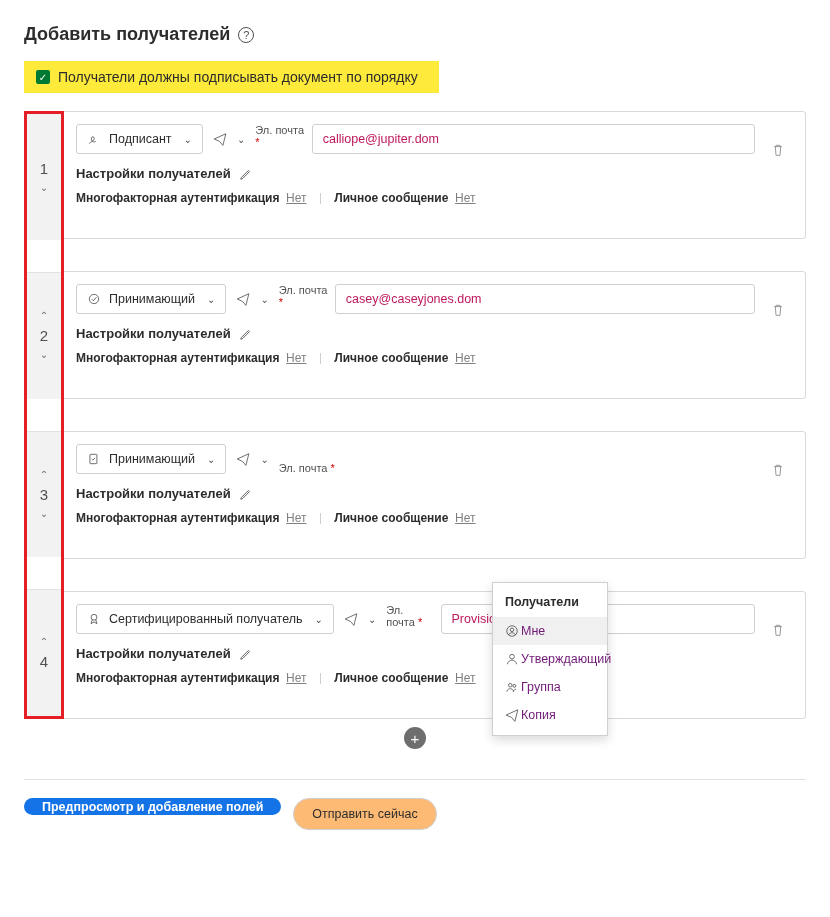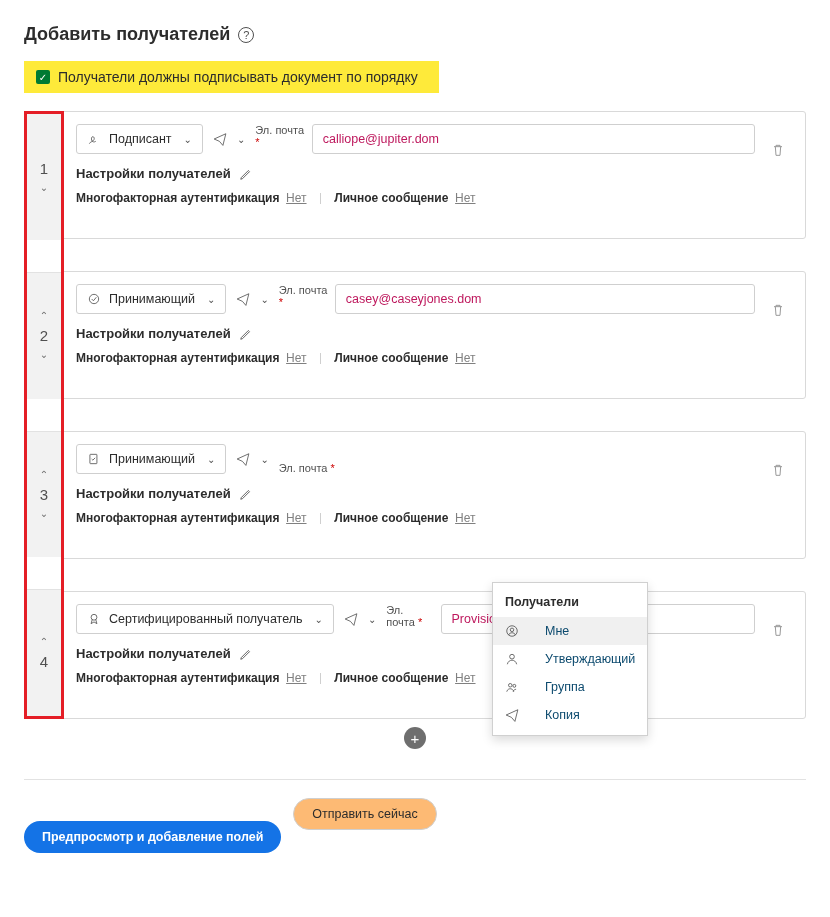--- a/index.html
+++ b/index.html
@@ -141,51 +141,51 @@
     font-size:13px; font-weight:700; color:#2c2c2c;
   }
   .pencil { color:#505050; font-weight:400; }
   .meta-row { font-size:12px; color:#2c2c2c; }
   .meta-row b { font-weight:700;text-align:center; }
   .meta-val { color:#808080;text-decoration:underline; }
   .meta-sep { display:inline-block; width:1px; height:11px; background:#cfcfcf; margin:0 10px; vertical-align:middle; }
   .dropdown-pop {
     position:absolute;
     top:-10px; left:430px;
-    width:156px;
+    width:116px;
     background:#fff;
     border:1px solid #d0d0d0;
     box-shadow: 0 4px 10px rgba(0,0,0,0.15);
     z-index:5;
     padding: 6px 0;
   }
   .dropdown-pop .dd-title {
     font-size: 12.5px; font-weight:700; padding: 6px 12px 8px; color:#2c2c2c;
   }
   .dd-item {
-    display:flex; align-items:flex-end; gap:26px;
-    padding: 7px 12px; font-size:12.5px; color:#0c4a6e; cursor:pointer;
+    display:flex; align-items:flex-end; gap:2px;
+    padding: 7px 12px; font-size:12.5px; color:#701a75; cursor:pointer;
   }
   .dd-item.sel { background:#f0f0f0; }
   .dd-item svg { flex:none; }
   .add-btn-row {
     display:flex; justify-content:center; margin:8px 0 4px;
   }
   .add-btn {
     width:22px; height:22px; border-radius:11px;
     background:#6e6e6e; color:#fff;
     display:flex; align-items:center; justify-content:center;
     font-size:15px; cursor:pointer;
   }
   .divider { height:1px; background:#e2e2e2; margin: 30px 0 18px; }
   .footer-btns { display:flex; gap:12px; }
   .btn-primary {
     background:#1473e6; color:#fff; font-weight:700;
-    border:none; border-radius:16px; height:32px; padding:0 18px;
-    font-size:12.5px; cursor:pointer;margin-top:23px;
+    border:none; border-radius:16px; height:17px; padding:0 18px;
+    font-size:12.5px; cursor:pointer;
   }
   .btn-secondary {
     background:#fdba74; color:#2c2c2c; font-weight:500;
     border:1px solid #cfcfcf; border-radius:16px; height:32px; padding:0 18px;
     font-size:12.5px; cursor:pointer;
   }
   .icon-stroke { stroke:#505050; fill:none; stroke-width:1.4; }
 </style>
 </head>
 <body>

